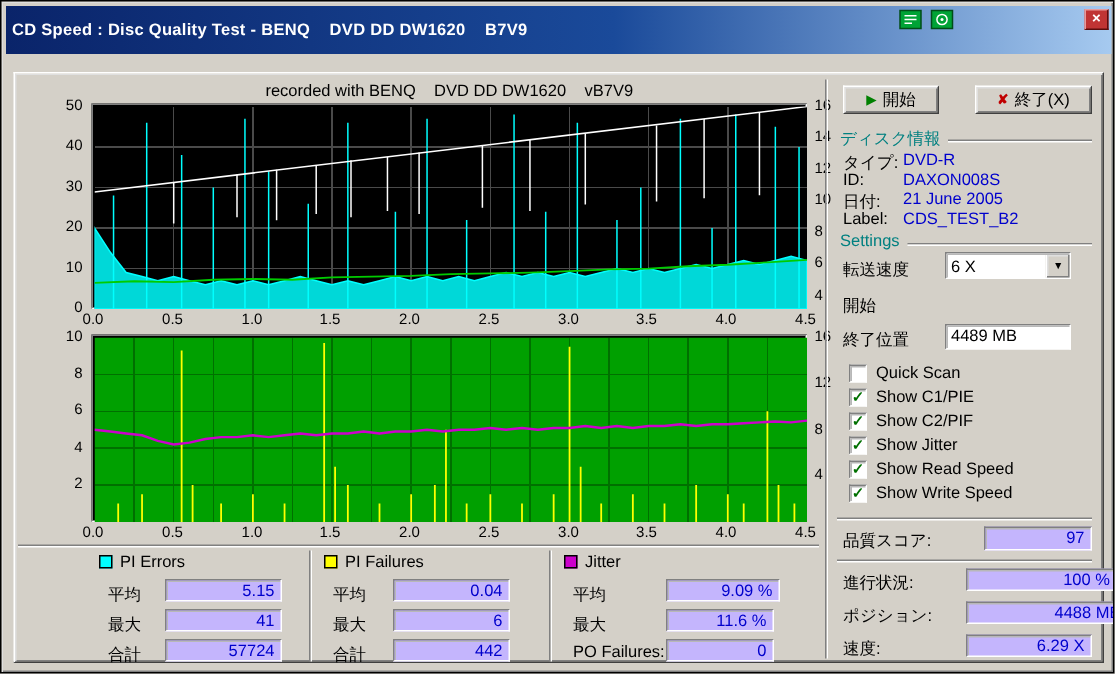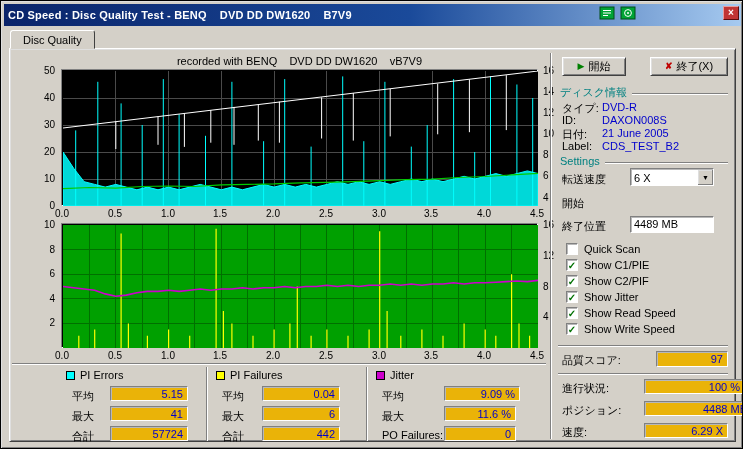--- a/index.html
+++ b/index.html
@@ -4,21 +4,21 @@
 <style>
   * { box-sizing: border-box; margin: 0; padding: 0; }
   body { font-family: "Liberation Sans", sans-serif; background: #ffffff; }
   .window {
     position: relative; width: 743px; height: 449px;
     background: #d4d0c8; border: 1px solid #000;
     box-shadow: inset 1px 1px 0 #dfdfdf, inset -1px -1px 0 #808080;
     overflow: hidden; font-size: 11px;
   }
   .titlebar {
-    position: absolute; left: 3px; top: 3px; width: 737px; height: 22px;
+    position: absolute; left: 3px; top: 3px; width: 737px; height: 32px;
     background: linear-gradient(90deg, #0a246a 0%, #1a4a9a 55%, #a6caf0 100%);
     display: flex; align-items: center;
   }
   .titlebar .title {
     color: #fff; font-weight: bold; padding-left: 4px; white-space: pre;
     font-size: 11px; letter-spacing: 0.2px;
   }
   .tb-icon { position: absolute; top: 2px; width: 16px; height: 14px; display: inline-block; }
   .close-btn {
     position: absolute; right: 2px; top: 2px; width: 16px; height: 14px;
@@ -45,21 +45,21 @@
   .plotwrap svg { position: absolute; left: 0; top: 0; display: block; }
   .axis-col { position: absolute; font-size: 10px; color: #000; }
   .axis-row { position: absolute; font-size: 10px; color: #000; height: 12px; }
   .groove-h { position: absolute; height: 2px; border-top: 1px solid #808080; border-bottom: 1px solid #fff; }
   .groove-v { position: absolute; width: 2px; border-left: 1px solid #808080; border-right: 1px solid #fff; }
   .swatch { display: inline-block; width: 9px; height: 9px; border: 1px solid #000; vertical-align: -1px; }
   .lg-head { position: absolute; white-space: nowrap; }
   .lg-head .lg-name { margin-left: 5px; }
   .lg-label { position: absolute; white-space: nowrap; }
   .valbox {
-    position: absolute; width: 78px; height: 15px; background: #eab308;
+    position: absolute; width: 78px; height: 15px; background: #c4b5fd;
     border: 1px solid; border-color: #808080 #fff #fff #808080;
     box-shadow: inset 1px 1px 0 #b8b8b8;
     color: #0000cc; text-align: right; padding: 1px 4px 0 2px; font-size: 11px;
   }
   .btn {
     position: absolute; background: #d4d0c8;
     border: 1px solid; border-color: #fff #404040 #404040 #fff;
     box-shadow: inset 1px 1px 0 #dfdfdf, inset -1px -1px 0 #808080;
     display: flex; align-items: center; justify-content: center; gap: 4px;
     font-size: 11px; cursor: default;
@@ -105,23 +105,20 @@
     <span class="tb-icon" style="left:616px">
       <svg width="16" height="14" viewBox="0 0 16 14">
           <rect x="1" y="1" width="14" height="12" fill="#00a335" stroke="#004d18"></rect>
           <circle cx="8" cy="7" r="3.4" fill="none" stroke="#fff"></circle>
           <circle cx="8" cy="7" r="1" fill="#fff"></circle>
         </svg>
     </span>
     <span class="close-btn">×</span>
   </div>
 
-  <div class="tab">
-    <span>Disc Quality</span>
-  </div>
 
   <div class="panel">
 
     <div class="chart-title">recorded with BENQ    DVD DD DW1620    vB7V9</div>
 
     <div class="axis-col" id="c0-left" style="left:24px;top:21px;width:24px;height:135px">
         <span style="position: absolute; right: 3px; top: 130px;">0</span>
         <span style="position: absolute; right: 3px; top: 103px;">10</span>
         <span style="position: absolute; right: 3px; top: 76px;">20</span>
         <span style="position: absolute; right: 3px; top: 49px;">30</span>

